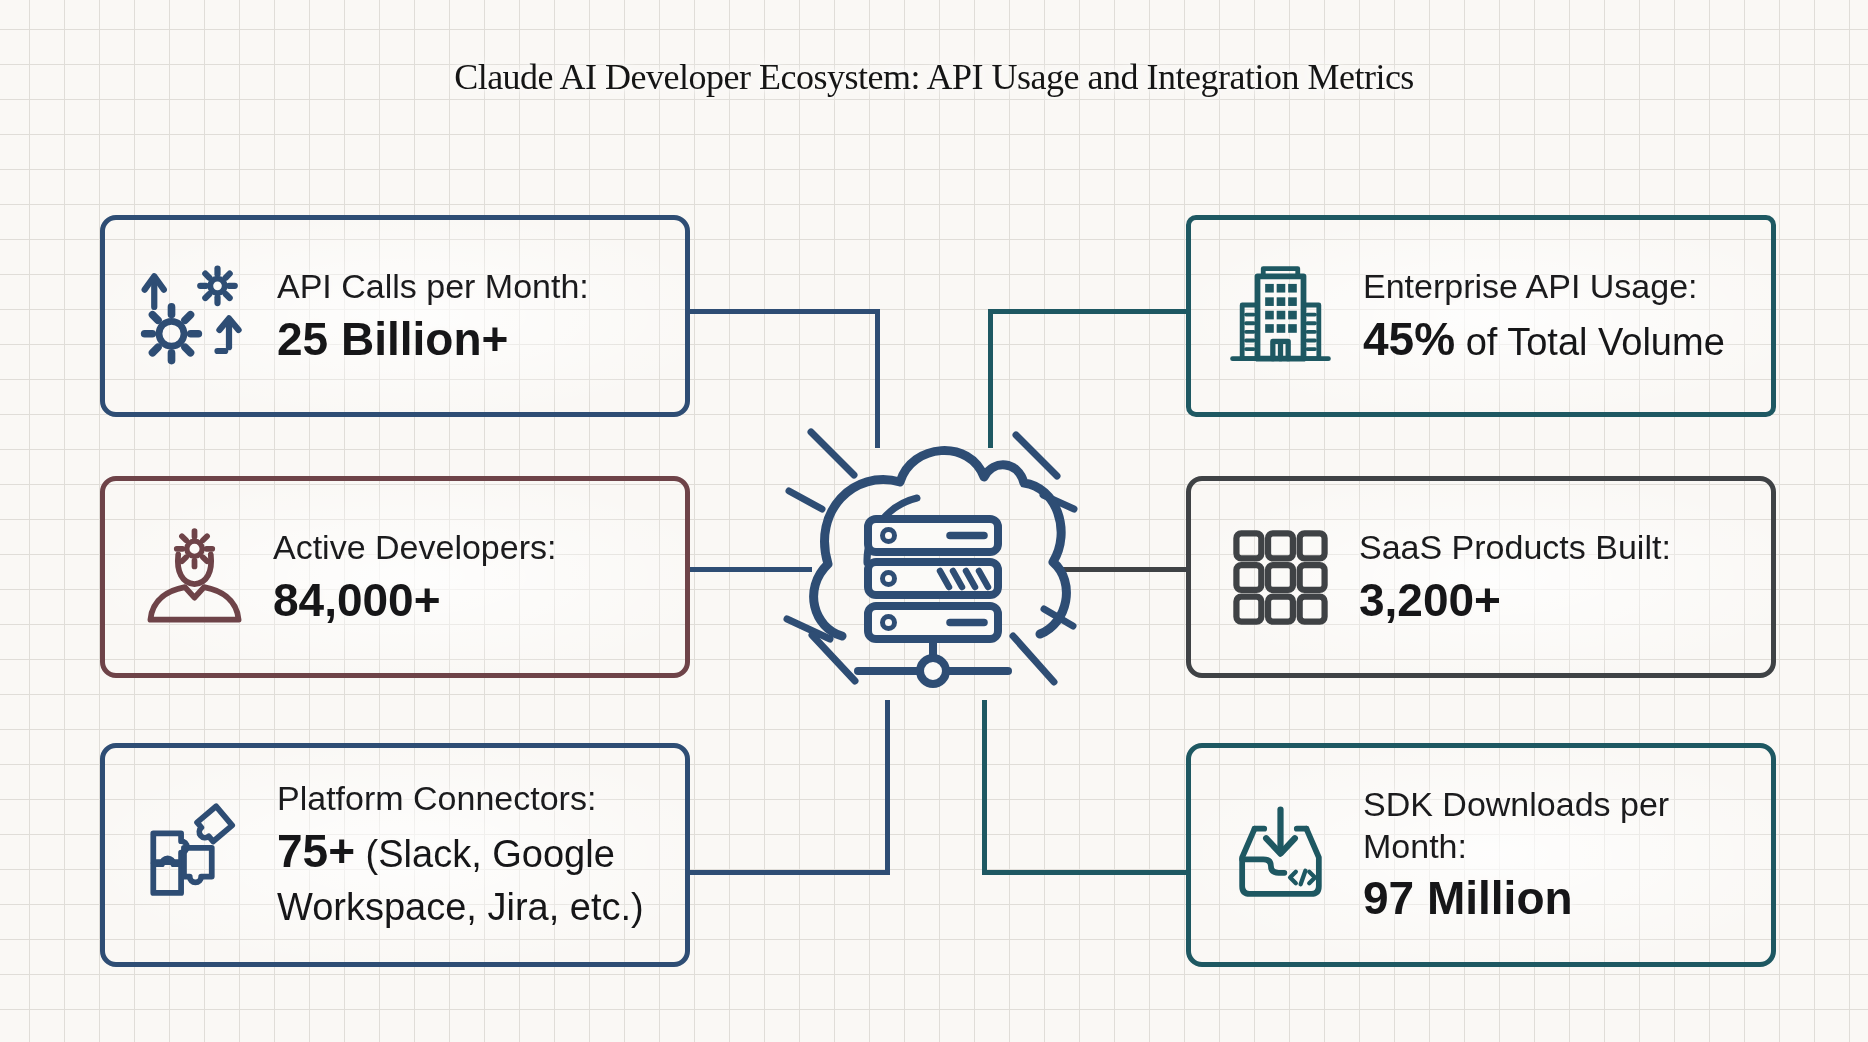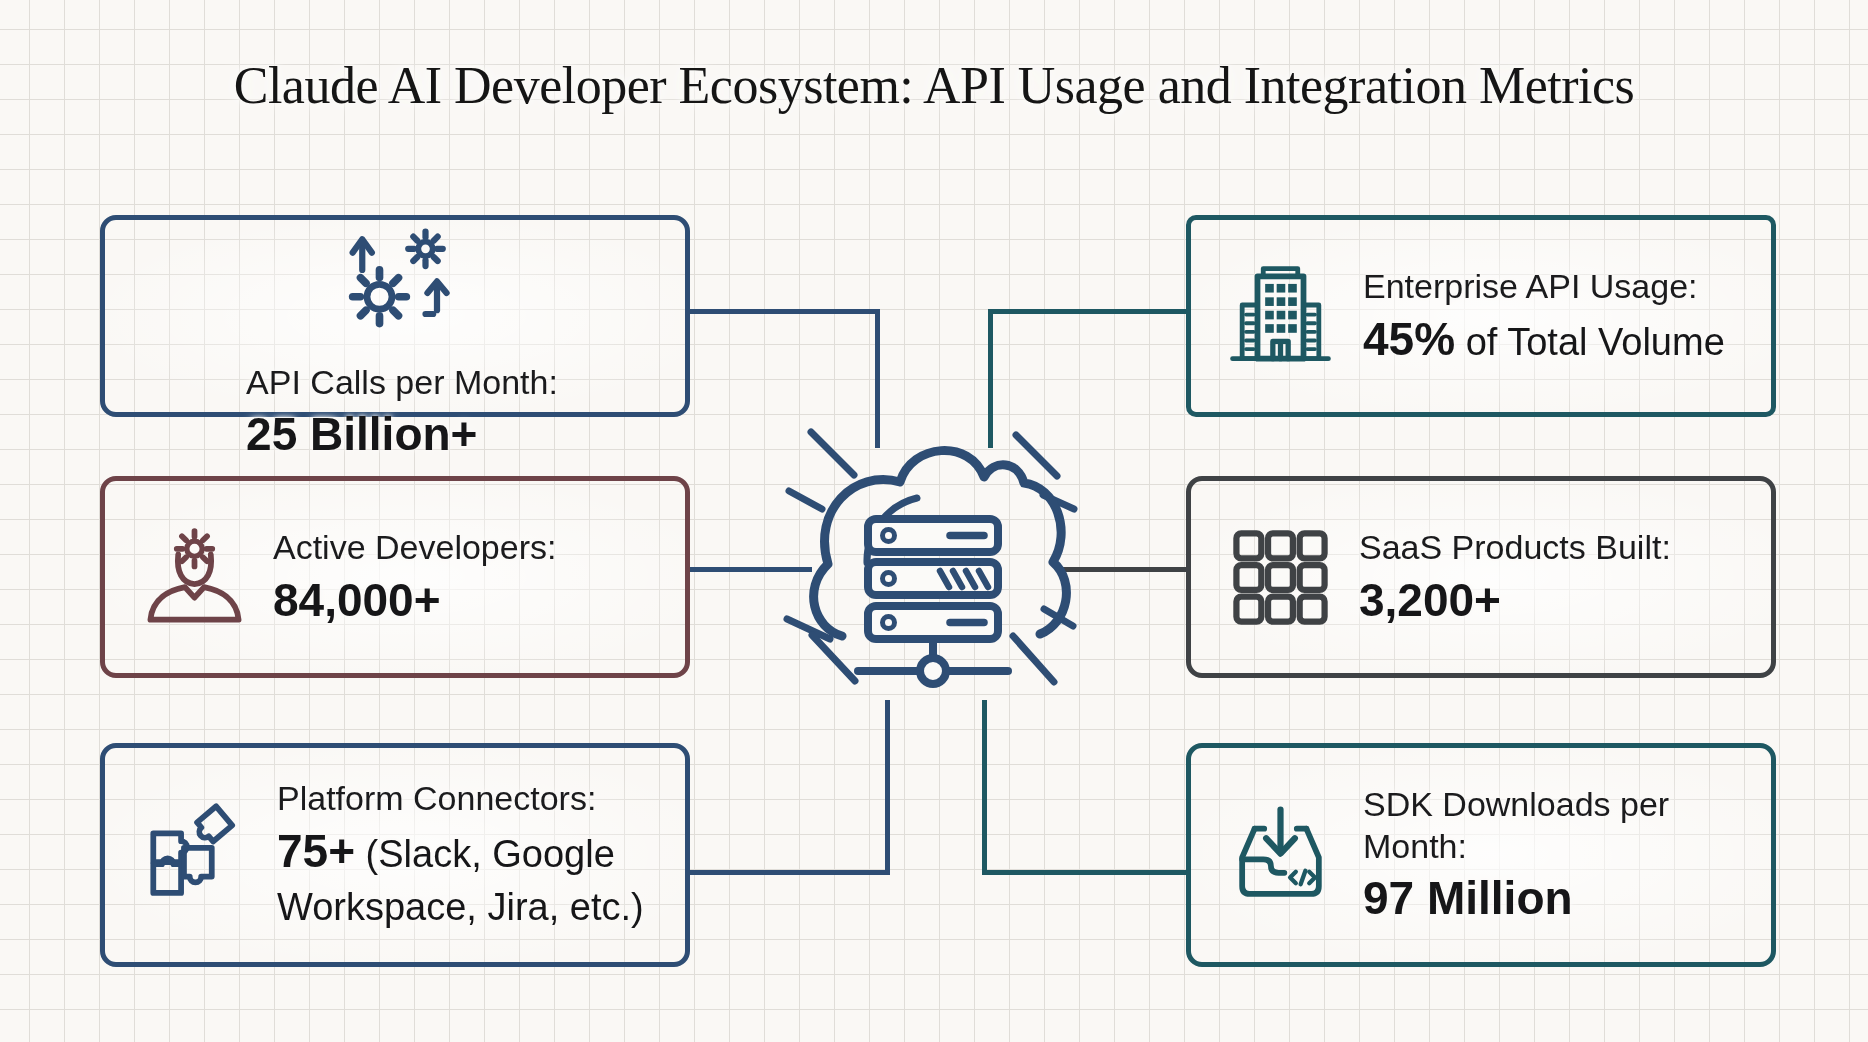--- a/index.html
+++ b/index.html
@@ -10,21 +10,21 @@
     background-image:
       linear-gradient(var(--grid,#e0ddd8) 1px, transparent 1px),
       linear-gradient(90deg, var(--grid,#e0ddd8) 1px, transparent 1px);
     background-size:35px 35px;
     background-position:-6px -6px;
   }
   .title-wrap{position:absolute;left:0;top:50px;width:100%;text-align:center;}
   .title{
     display:inline-block;
     font-family:"Liberation Serif","DejaVu Serif",serif;
-    font-size:52px;font-weight:500;color:#151515;letter-spacing:-0.5px;
+    font-size:36px;font-weight:500;color:#151515;letter-spacing:-0.5px;
     padding:6px 18px;
     text-shadow:0 0 5px #fbfaf8,0 0 10px #fbfaf8,0 0 18px #fbfaf8,0 0 26px #fbfaf8;
   }
   .metric-box{
     position:absolute;box-sizing:border-box;
     border:5px solid #333;border-radius:16px;
     display:flex;align-items:center;gap:24px;
     padding:0 16px 0 30px;
     background:radial-gradient(ellipse at 52% 50%, rgba(255,255,255,0.78), rgba(255,255,255,0) 78%);
   }
@@ -107,21 +107,21 @@
       <circle cx="134.5" cy="183.5" r="6" stroke-width="5" fill="#fbfaf8"></circle>
       <circle cx="134.5" cy="227.5" r="6" stroke-width="5" fill="#fbfaf8"></circle>
       <path stroke-width="7.5" d="M196,140.5 L230,140.5"></path>
       <path stroke-width="6.5" d="M186,176 L195,192 M199,176 L208,192 M212,176 L221,192 M225,176 L234,192"></path>
       <path stroke-width="7.5" d="M196,227.5 L230,227.5"></path>
     </g>
     <circle cx="179" cy="276" r="13" stroke-width="8" fill="#fbfaf8"></circle>
   </svg>
 </div>
 
-<div class="metric-box pos-l row1" style="border-color: rgb(46, 77, 116); flex-direction: column;">
+<div class="metric-box pos-l row1" style="border-color: rgb(46, 77, 116);">
   <span class="box-icon" style="color:#2e4d74">
     <svg width="115" height="115" viewBox="0 0 120 120" fill="none" stroke="currentColor" stroke-linecap="round" stroke-linejoin="round">
       <g stroke-width="6.5">
           <path d="M18,50 L18,24"></path>
           <path d="M8,32 L18,18 L28,32"></path>
         </g>
       <circle cx="84" cy="28" r="7.5" stroke-width="6"></circle>
       <g stroke-width="6.5">
         <path d="M96,28 L102,28"></path>
           <path d="M92.5,36.5 L96.7,40.7"></path>

